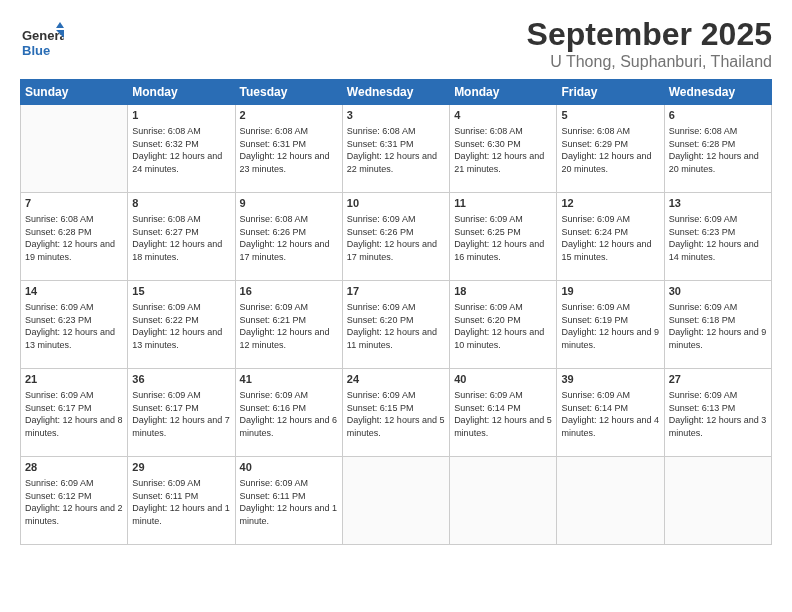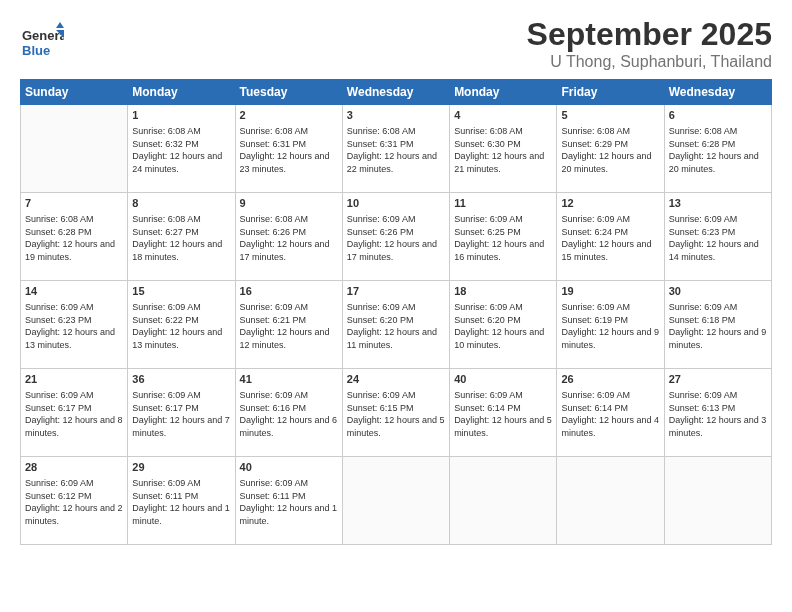--- a/index.html
+++ b/index.html
@@ -136,21 +136,21 @@
           <td><span class="day-num">18</span><span class="cell-text">Sunrise: 6:09 AM<br>Sunset: 6:20 PM<br>Daylight: 12 hours and 10 minutes.</span></td>
           <td><span class="day-num">19</span><span class="cell-text">Sunrise: 6:09 AM<br>Sunset: 6:19 PM<br>Daylight: 12 hours and 9 minutes.</span></td>
           <td><span class="day-num">30</span><span class="cell-text">Sunrise: 6:09 AM<br>Sunset: 6:18 PM<br>Daylight: 12 hours and 9 minutes.</span></td>
         </tr>
         <tr>
           <td><span class="day-num">21</span><span class="cell-text">Sunrise: 6:09 AM<br>Sunset: 6:17 PM<br>Daylight: 12 hours and 8 minutes.</span></td>
           <td><span class="day-num">36</span><span class="cell-text">Sunrise: 6:09 AM<br>Sunset: 6:17 PM<br>Daylight: 12 hours and 7 minutes.</span></td>
           <td><span class="day-num">41</span><span class="cell-text">Sunrise: 6:09 AM<br>Sunset: 6:16 PM<br>Daylight: 12 hours and 6 minutes.</span></td>
           <td><span class="day-num">24</span><span class="cell-text">Sunrise: 6:09 AM<br>Sunset: 6:15 PM<br>Daylight: 12 hours and 5 minutes.</span></td>
           <td><span class="day-num">40</span><span class="cell-text">Sunrise: 6:09 AM<br>Sunset: 6:14 PM<br>Daylight: 12 hours and 5 minutes.</span></td>
-          <td><span class="day-num">26</span><span class="cell-text">Sunrise: 6:09 AM<br>Sunset: 6:14 PM<br>Daylight: 12 hours and 4 minutes.</span></td>
+          <td><span class="day-num">39</span><span class="cell-text">Sunrise: 6:09 AM<br>Sunset: 6:14 PM<br>Daylight: 12 hours and 4 minutes.</span></td>
           <td><span class="day-num">27</span><span class="cell-text">Sunrise: 6:09 AM<br>Sunset: 6:13 PM<br>Daylight: 12 hours and 3 minutes.</span></td>
         </tr>
         <tr>
           <td><span class="day-num">28</span><span class="cell-text">Sunrise: 6:09 AM<br>Sunset: 6:12 PM<br>Daylight: 12 hours and 2 minutes.</span></td>
           <td><span class="day-num">29</span><span class="cell-text">Sunrise: 6:09 AM<br>Sunset: 6:11 PM<br>Daylight: 12 hours and 1 minute.</span></td>
           <td><span class="day-num">40</span><span class="cell-text">Sunrise: 6:09 AM<br>Sunset: 6:11 PM<br>Daylight: 12 hours and 1 minute.</span></td>
           <td class="empty-cell"></td>
           <td class="empty-cell"></td>
           <td class="empty-cell"></td>
           <td class="empty-cell"></td>

